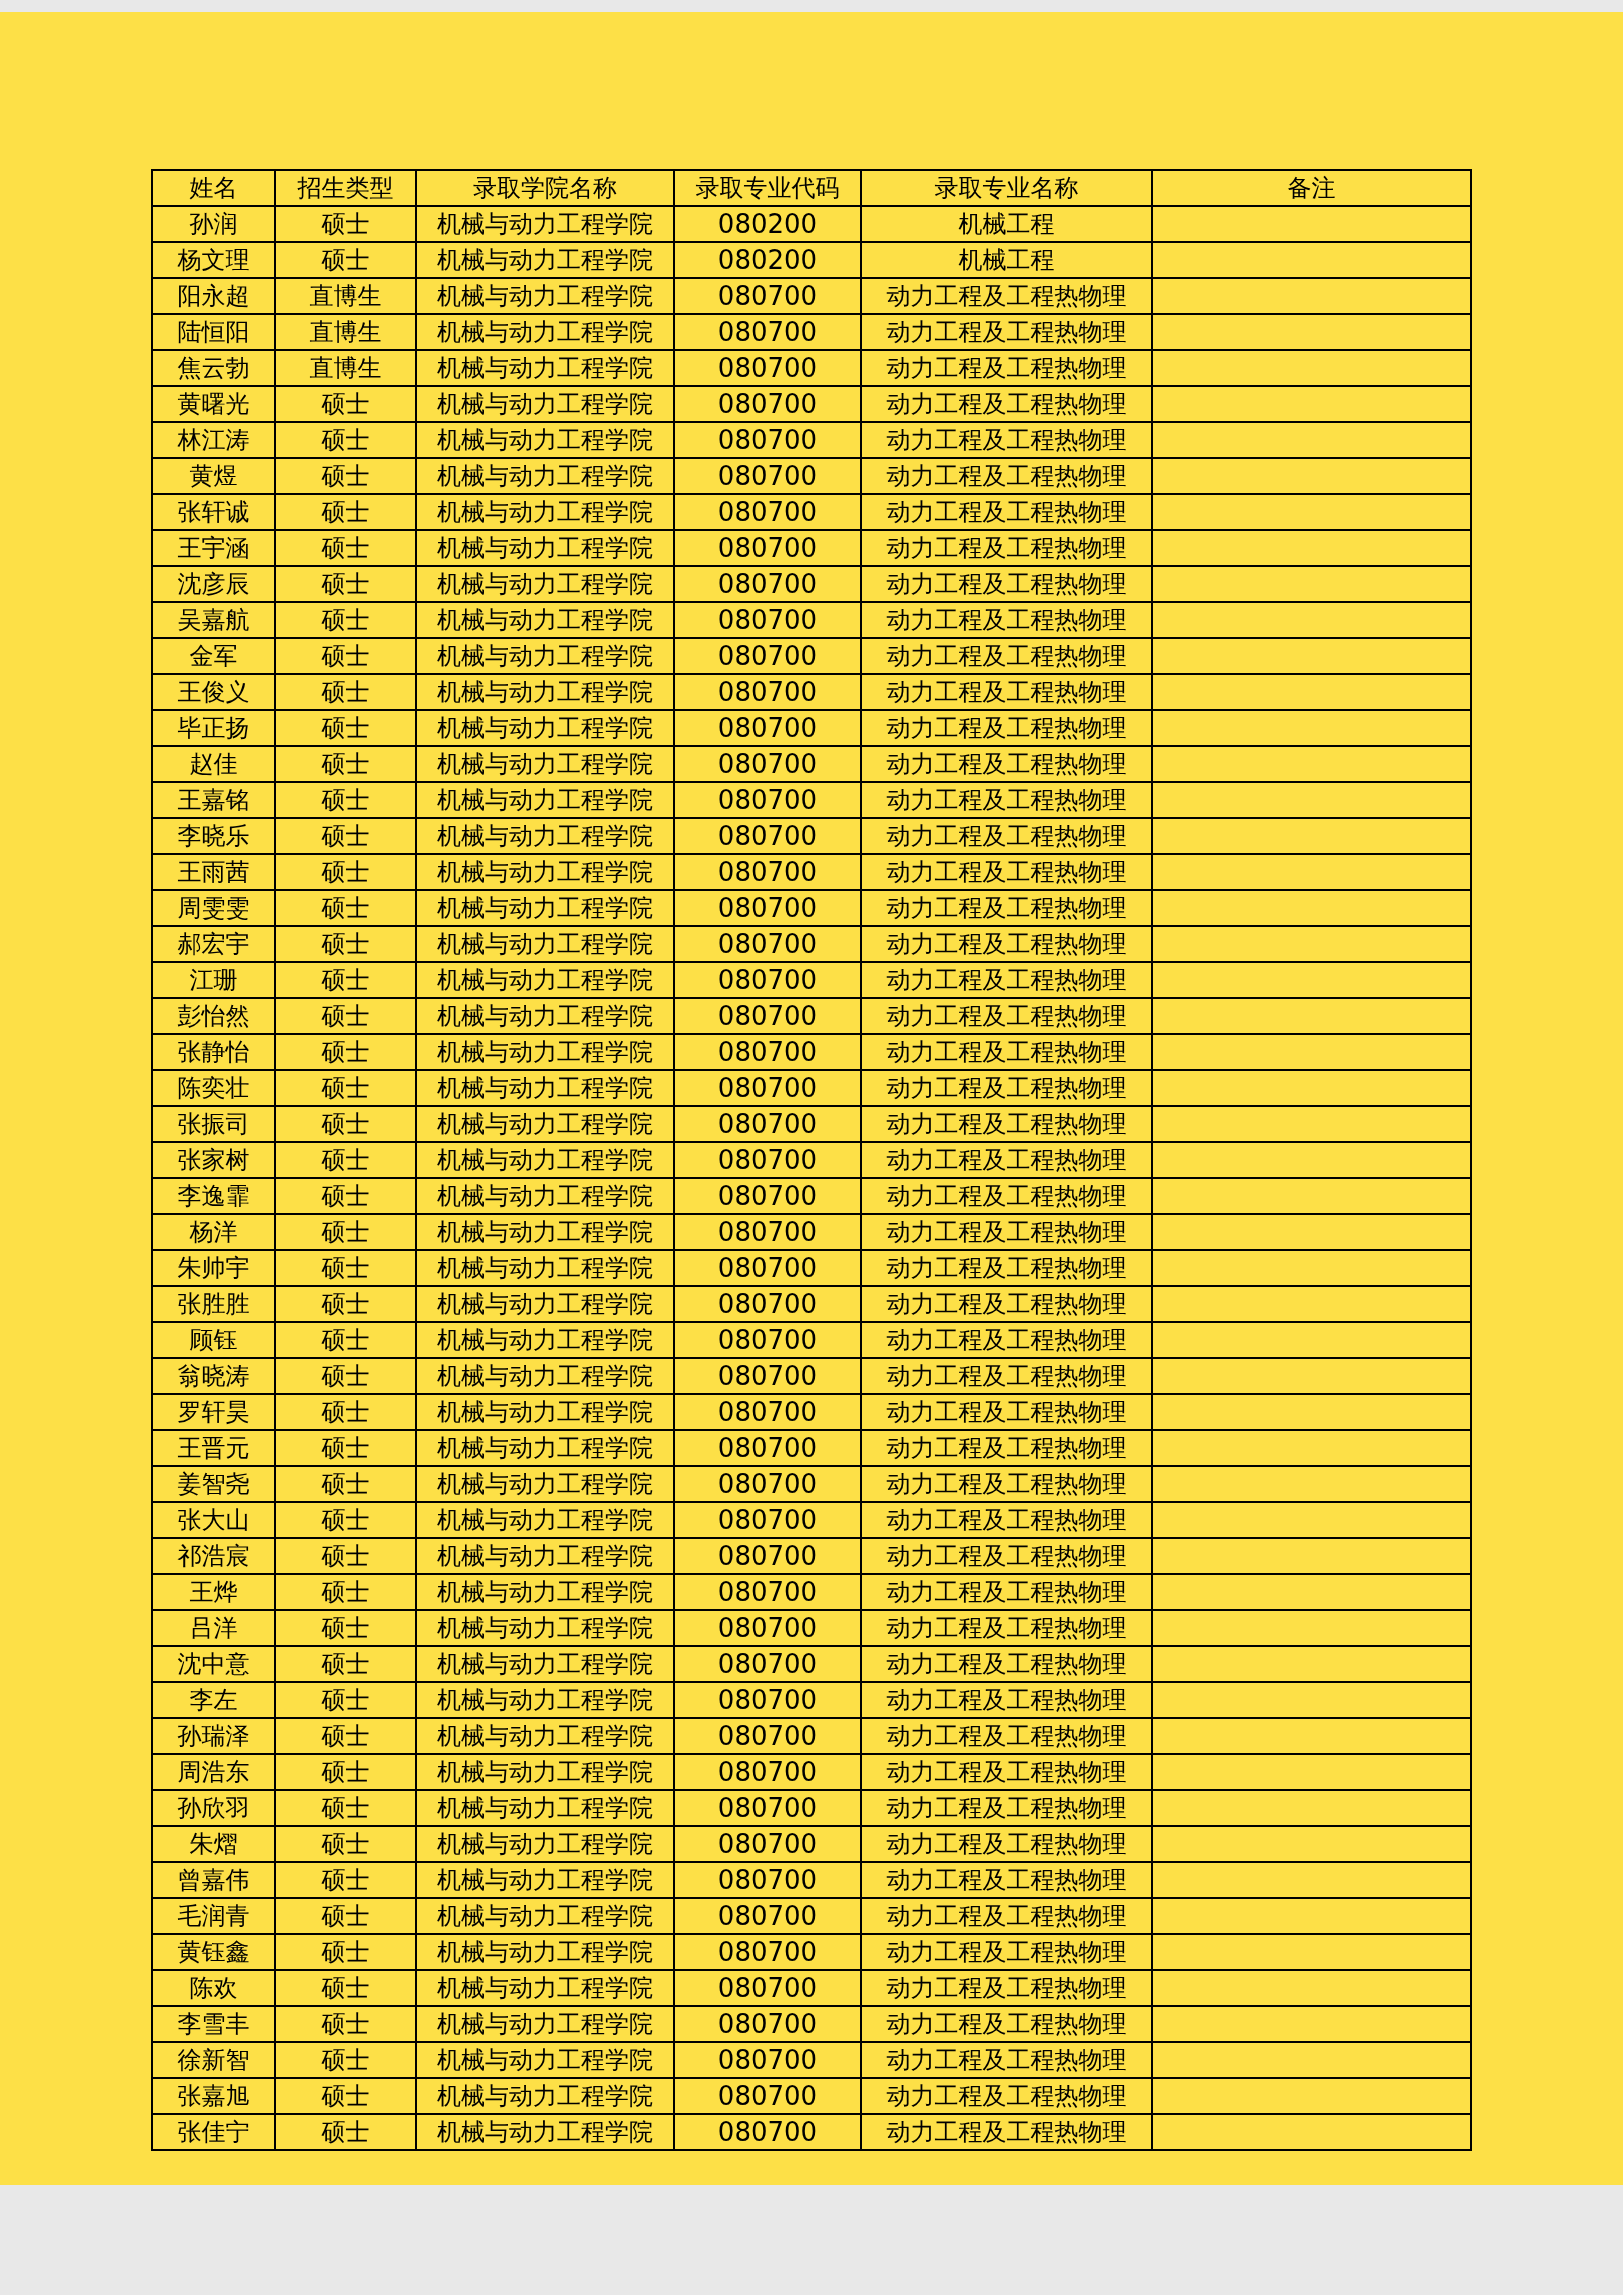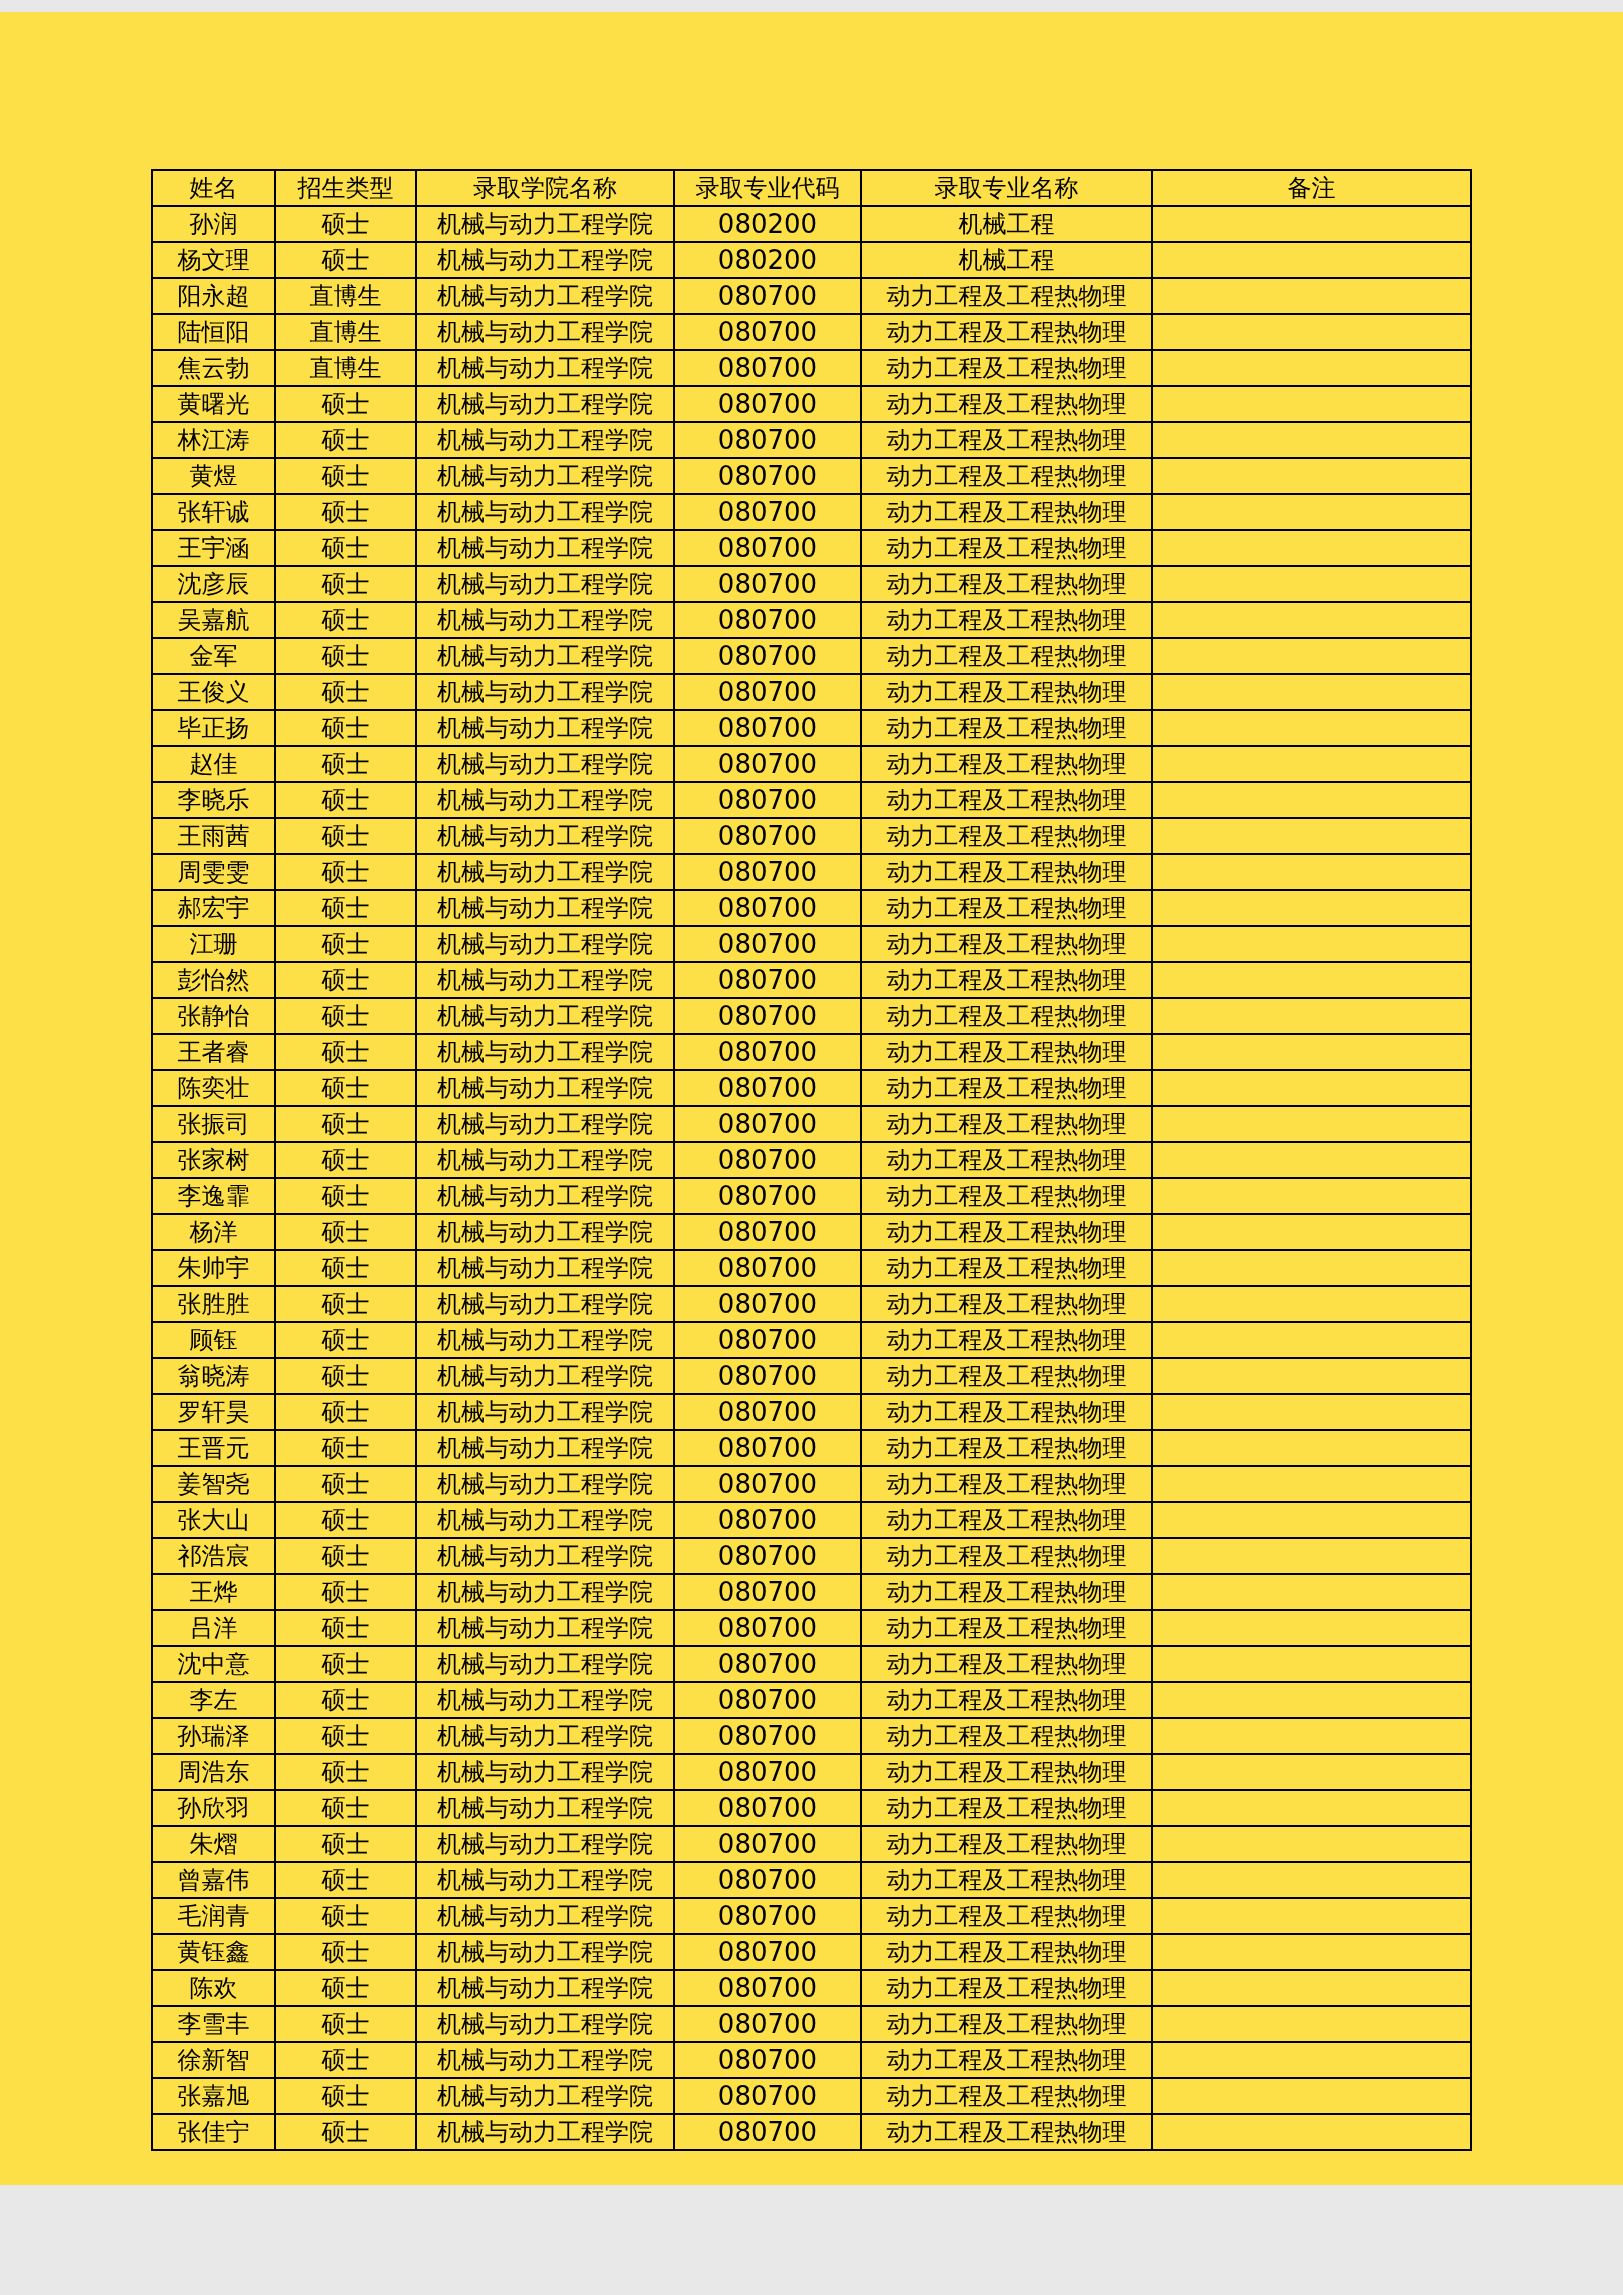--- a/index.html
+++ b/index.html
@@ -202,20 +202,28 @@
         </tr>
         <tr>
           <td>赵佳</td>
           <td>硕士</td>
           <td>机械与动力工程学院</td>
           <td class="code">080700</td>
           <td>动力工程及工程热物理</td>
           <td></td>
         </tr>
         <tr>
+          <td>王嘉铭</td>
+          <td>硕士</td>
+          <td>机械与动力工程学院</td>
+          <td class="code">080700</td>
+          <td>动力工程及工程热物理</td>
+          <td></td>
+        </tr>
+        <tr>
           <td>李晓乐</td>
           <td>硕士</td>
           <td>机械与动力工程学院</td>
           <td class="code">080700</td>
           <td>动力工程及工程热物理</td>
           <td></td>
         </tr>
         <tr>
           <td>王雨茜</td>
           <td>硕士</td>
@@ -251,28 +259,20 @@
         <tr>
           <td>彭怡然</td>
           <td>硕士</td>
           <td>机械与动力工程学院</td>
           <td class="code">080700</td>
           <td>动力工程及工程热物理</td>
           <td></td>
         </tr>
         <tr>
           <td>张静怡</td>
-          <td>硕士</td>
-          <td>机械与动力工程学院</td>
-          <td class="code">080700</td>
-          <td>动力工程及工程热物理</td>
-          <td></td>
-        </tr>
-        <tr>
-          <td>王者睿</td>
           <td>硕士</td>
           <td>机械与动力工程学院</td>
           <td class="code">080700</td>
           <td>动力工程及工程热物理</td>
           <td></td>
         </tr>
         <tr>
           <td>陈奕壮</td>
           <td>硕士</td>
           <td>机械与动力工程学院</td>

